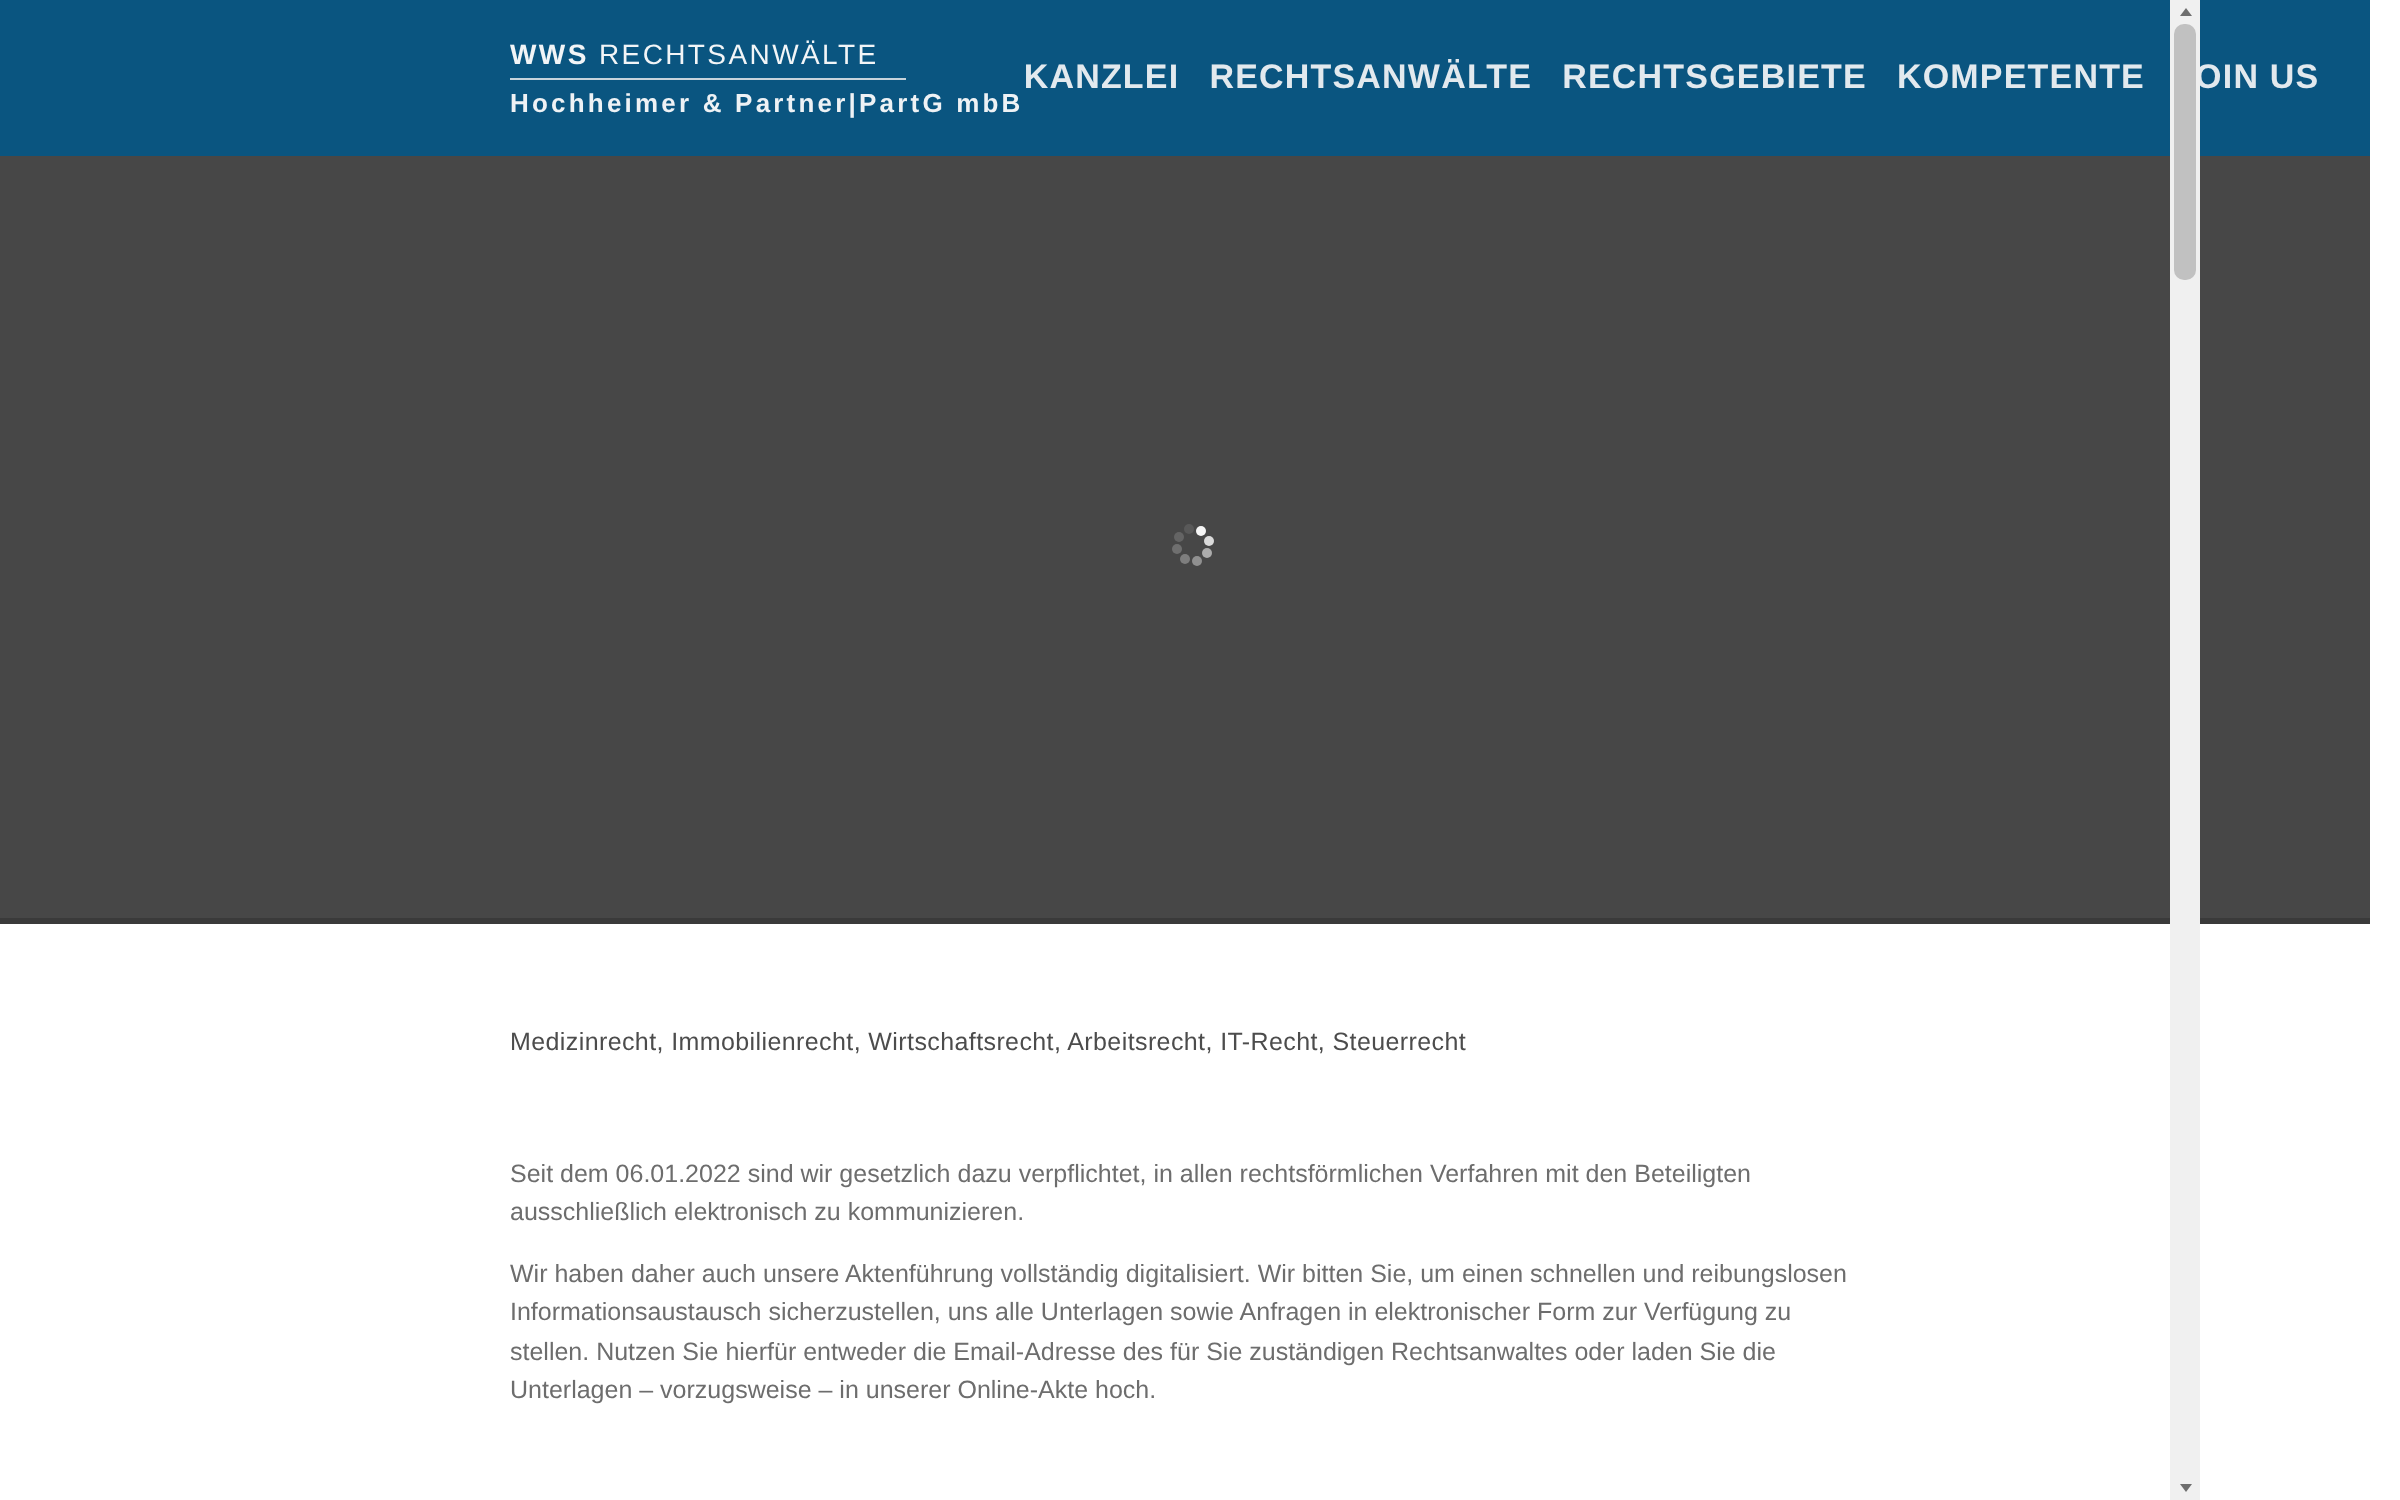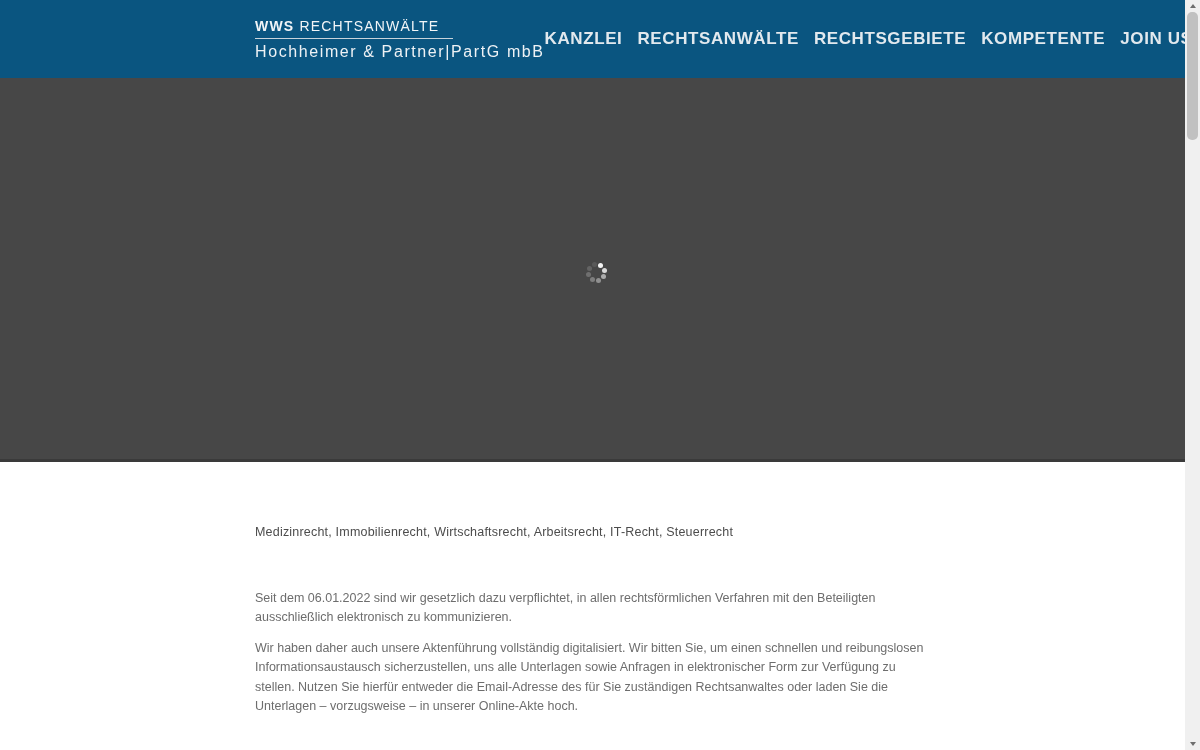--- a/index.html
+++ b/index.html
@@ -1,29 +1,29 @@
 <!DOCTYPE html>
 <html><head>
 <meta charset="utf-8">
 <style>
   * { margin:0; padding:0; box-sizing:border-box; }
   html,body { width:1200px; height:750px; overflow:hidden; background:#ffffff;
               font-family:"Liberation Sans","DejaVu Sans",sans-serif; }
-  .page { position:relative; width:1200px; height:750px; }
+  .page { position:relative; width:1100px; height:750px; }
   .viewport { position:absolute; left:0; top:0; width:1185px; height:750px; overflow:hidden; }
 
   
   .header { position:relative; width:100%; height:78px; background:#0a5580; }
   .header-inner { width:675px; height:100%; margin:0 auto;
                   display:flex; align-items:center; justify-content:space-between; }
   .brand { color:#ffffff; cursor:pointer; }
   .brand-line1 { font-size:14px; letter-spacing:1.2px; color:#f2f5f7; white-space:nowrap; }
   .brand-line1 .b { font-weight:bold; }
   .brand-rule { width:198px; height:1px; background:#c7d3db; margin:4px 0 4px 0; }
-  .brand-line2 { font-size:16px; letter-spacing:1.6px; color:#eef2f5; white-space:nowrap; }
+  .brand-line2 { font-size:13px; letter-spacing:1.6px; color:#eef2f5; white-space:nowrap;font-weight:bold; }
   .nav { display:flex; align-items:center; gap:15px; }
   .nav-item { color:#e2e9ee; font-size:17px; font-weight:bold; letter-spacing:0.6px;
               text-decoration:none; white-space:nowrap; cursor:pointer; }
 
   
   .hero { position:relative; width:100%; height:384px; background:#474747;
           border-bottom:3px solid #3a3a3a; }
   .spinner { position:absolute; left:50%; top:192px; width:5px; height:5px; margin-left:1px;
              border-radius:50%;
              box-shadow:
@@ -35,21 +35,21 @@
               -8px  2px 0 0 rgba(255,255,255,0.22),
               -7px -4px 0 0 rgba(255,255,255,0.16),
               -2px -8px 0 0 rgba(255,255,255,0.10);
              animation:spin 1s steps(8) infinite; }
   @keyframes spin { to { transform:rotate(360deg); } }
 
   
   .content { width:675px; margin:0 auto; padding-top:51px; }
   .headline { color:#3d3d3d; font-size:17px; font-weight:bold; letter-spacing:0.2px;
               line-height:18.5px; }
-  .subheadline { margin-top:12px; color:#4c4c4c; font-size:12.5px; letter-spacing:0.2px; }
+  .subheadline { margin-top:1px; color:#4c4c4c; font-size:12.5px; letter-spacing:0.2px; }
   .body-copy { margin-top:50px; }
   .body-copy p { color:#6d6d6d; font-size:12.5px; line-height:1.55; margin-bottom:11px; }
 
   
   .scrollbar { position:absolute; right:0; top:0; width:15px; height:750px; background:#f0f0f0; }
   .sb-btn { position:absolute; left:0; width:15px; height:12px; display:flex;
             align-items:center; justify-content:center; cursor:pointer; }
   .sb-btn-up { top:0; }
   .sb-btn-down { bottom:0; }
   .arrow-up { width:0; height:0; border-left:3.5px solid transparent;

